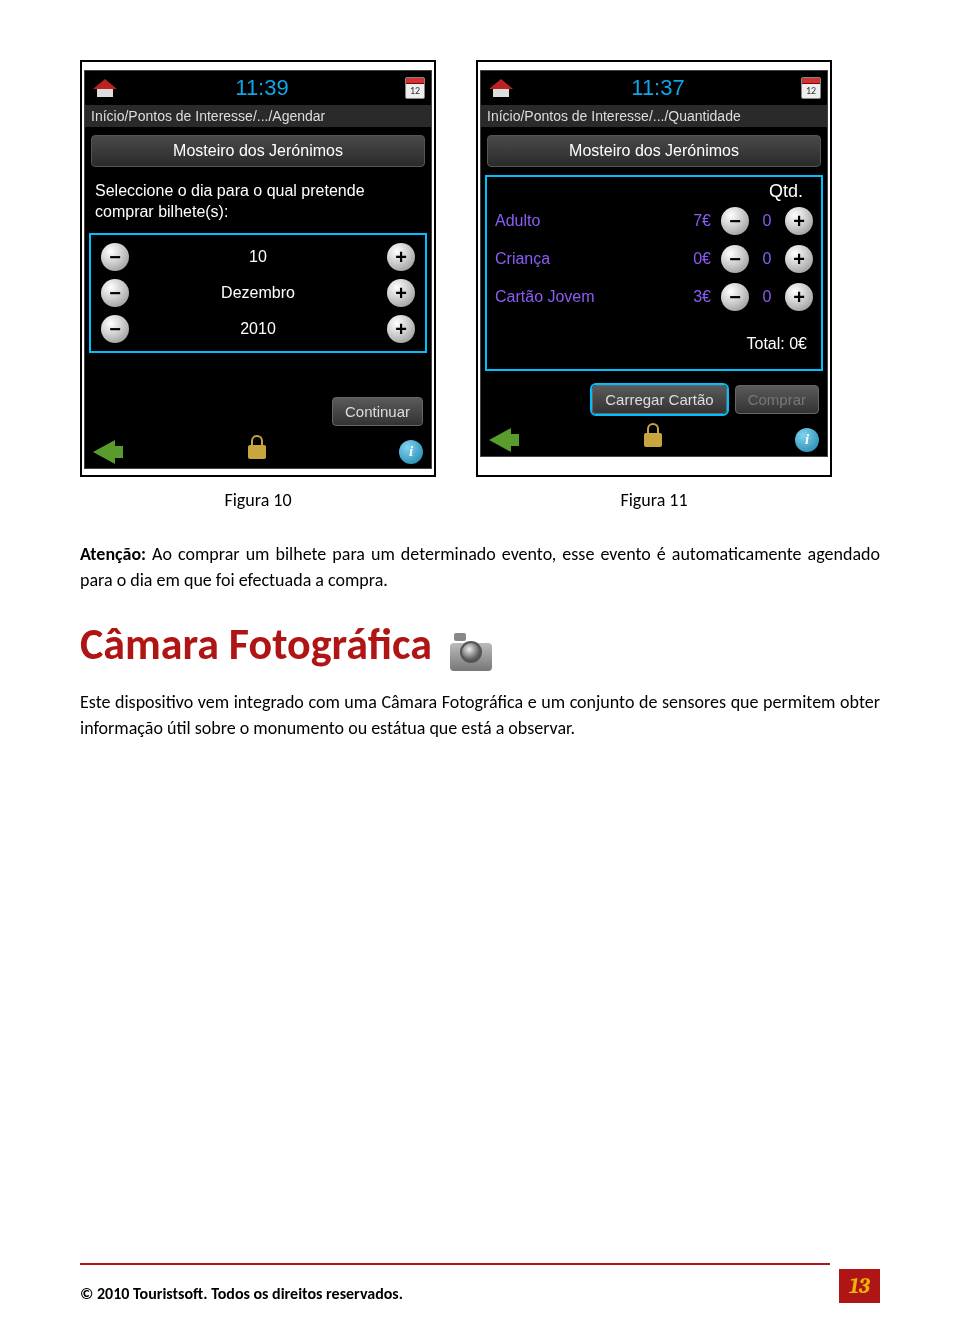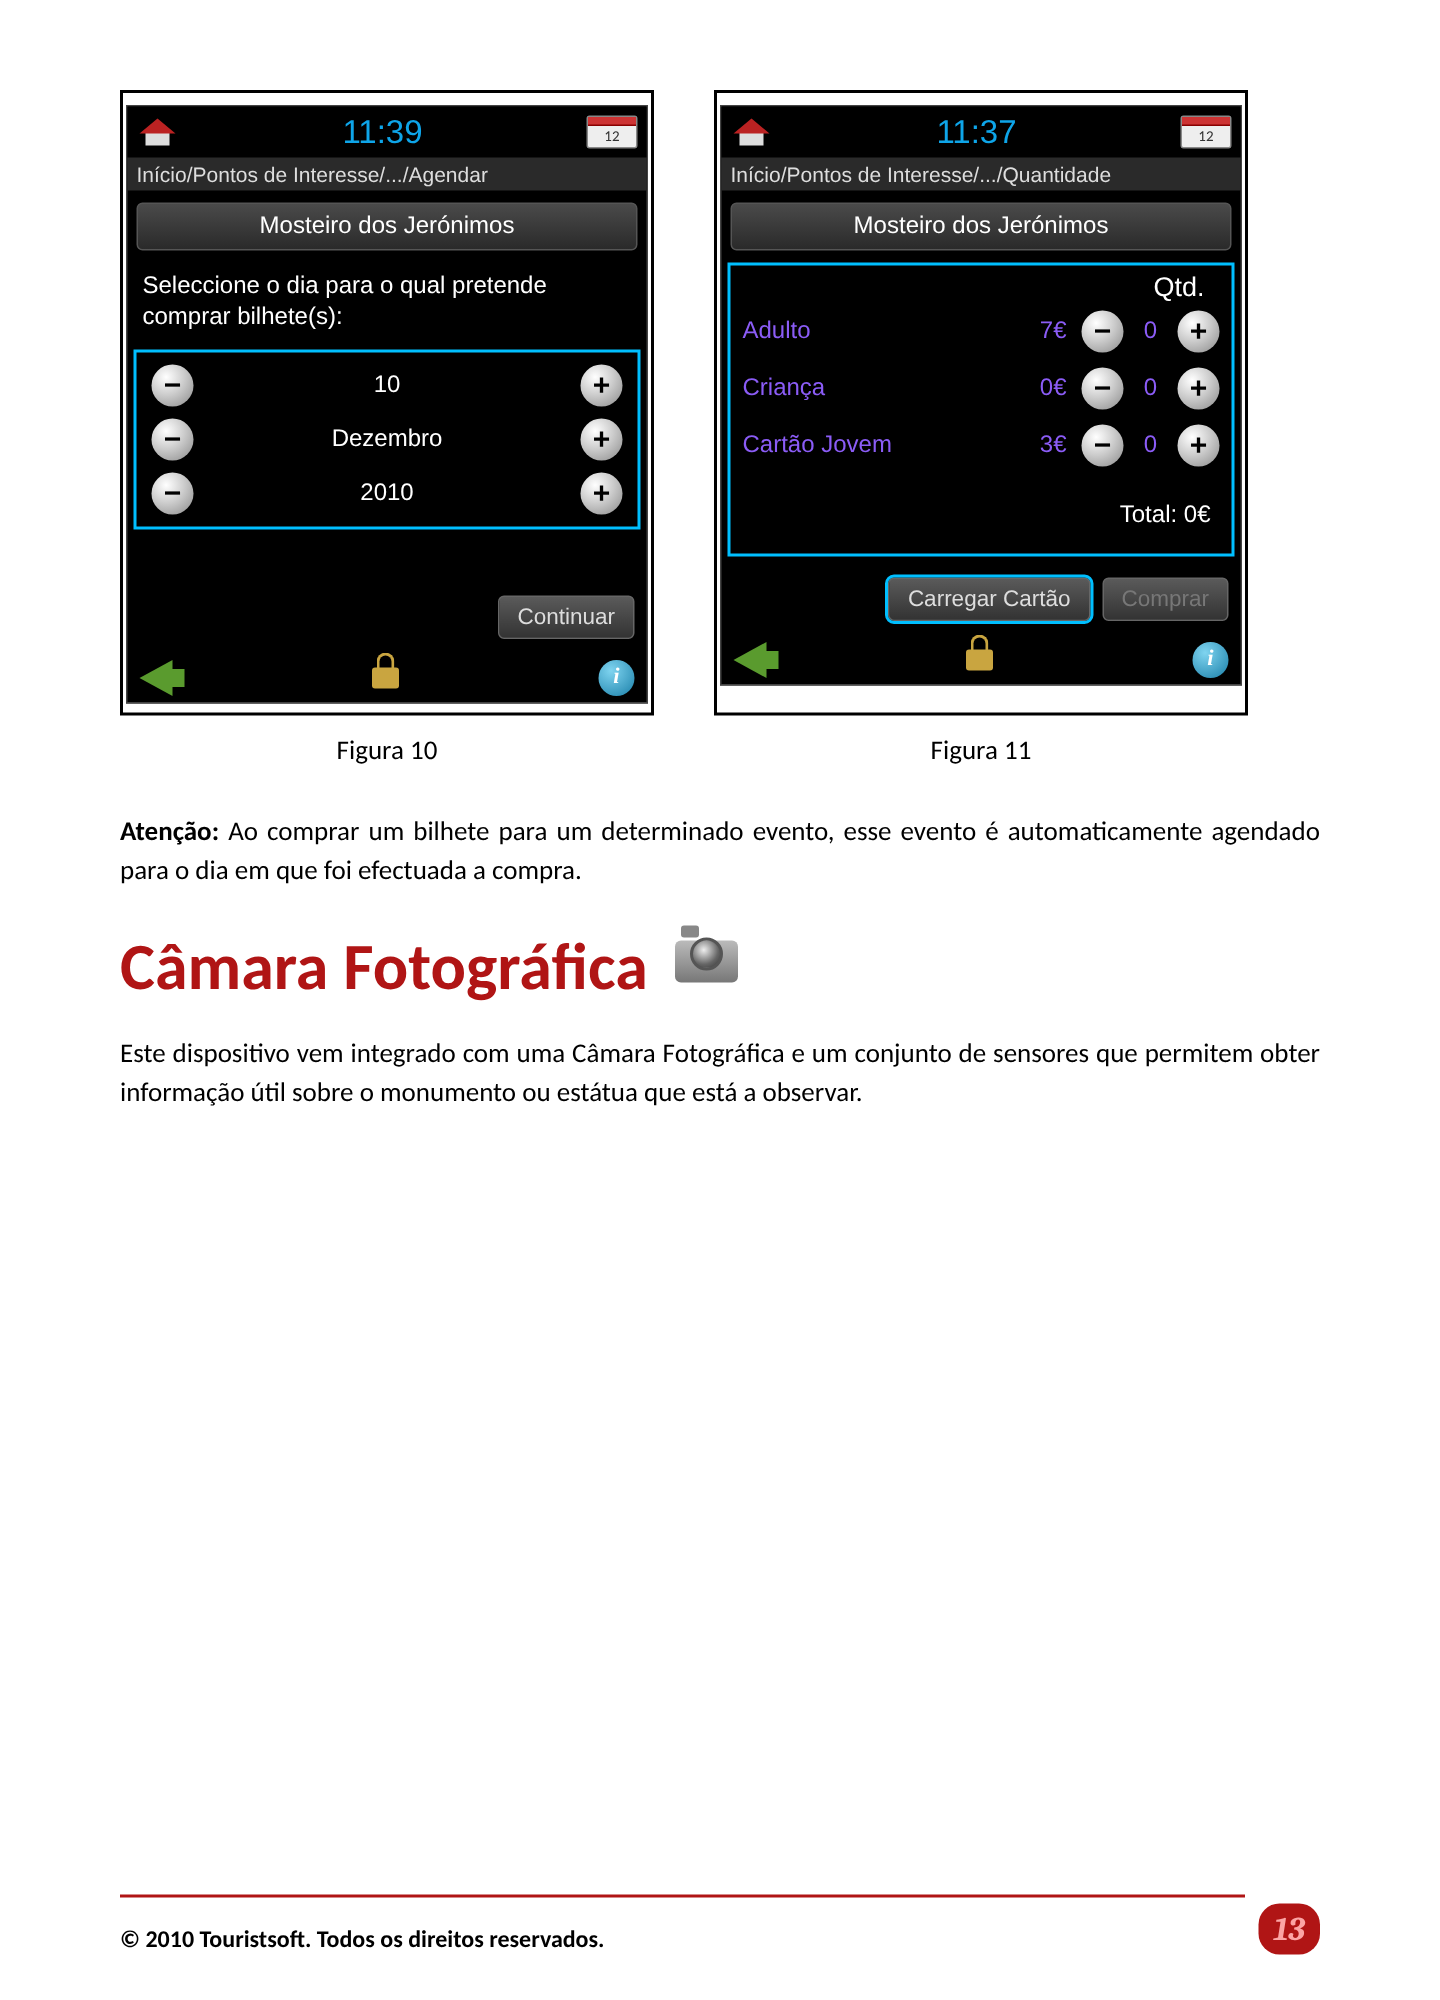--- a/index.html
+++ b/index.html
@@ -7,21 +7,21 @@
   .page { padding: 60px 80px 20px 80px; position: relative; min-height: 1333px; }
   .phones { display: flex; gap: 40px; margin-bottom: 12px; }
   .phone-frame { border: 2px solid #000; padding: 8px 2px 6px 2px; background: #fff; width: 356px; }
   .phone-inner { background: #000; border: 1px solid #444; padding: 0; position: relative; }
   .statusbar { display: flex; align-items: center; justify-content: space-between; padding: 4px 6px; background: #000; }
   .home-icon { width: 28px; height: 24px; display: flex; align-items: center; justify-content: center; }
   .home-roof { width: 0; height: 0; border-left: 12px solid transparent; border-right: 12px solid transparent; border-bottom: 10px solid #b22; position: relative; }
   .home-body { width: 16px; height: 10px; background: #ddd; margin-top: -2px; }
   .home-container { display: flex; flex-direction: column; align-items: center; }
   .clock { color: #0ea5e9; font-size: 22px; font-family: Arial, sans-serif; }
-  .cal-icon { width: 34px; height: 22px; background: #eee; border: 1px solid #888; border-radius: 2px; position: relative; display: flex; flex-direction: column; }
+  .cal-icon { width: 20px; height: 22px; background: #eee; border: 1px solid #888; border-radius: 2px; position: relative; display: flex; flex-direction: column; }
   .cal-top { height: 6px; background: #c33; border-bottom: 1px solid #800; }
   .cal-num { font-size: 10px; color: #333; text-align: center; line-height: 14px; }
   .breadcrumb { background: #2a2a2a; color: #ddd; font-size: 14px; padding: 3px 6px; font-family: Arial, sans-serif; }
   .panel-title { margin: 8px 6px; background: linear-gradient(#4a4a4a, #2a2a2a); border: 1px solid #555; border-radius: 4px; color: #fff; text-align: center; padding: 6px 0; font-size: 16px; font-family: Arial, sans-serif; }
   .instruction { color: #fff; font-size: 16px; padding: 6px 10px; font-family: Arial, sans-serif; line-height: 1.3; }
   .highlight-box { border: 2px solid #00bfff; margin: 4px 4px; padding: 4px 0; }
   .spinner-row { display: flex; align-items: center; justify-content: space-between; padding: 4px 10px; color: #fff; font-size: 16px; font-family: Arial, sans-serif; }
   .spinner-row .val { flex: 1; text-align: center; }
   .circ-btn { width: 28px; height: 28px; border-radius: 50%; background: radial-gradient(circle at 35% 30%, #fff, #ccc 45%, #888); display: flex; align-items: center; justify-content: center; color: #000; font-weight: bold; font-size: 20px; line-height: 1; }
   .circ-btn.minus::before { content: '−'; }
@@ -39,29 +39,29 @@
   .info-ic { width: 24px; height: 24px; border-radius: 50%; background: radial-gradient(circle at 35% 30%, #7fd4f0, #1a7fa8); color: #fff; display: flex; align-items: center; justify-content: center; font-family: Georgia, serif; font-style: italic; font-weight: bold; font-size: 15px; }
   .qty-header { color: #fff; text-align: right; padding-right: 18px; font-size: 18px; font-family: Arial, sans-serif; }
   .price-row { display: flex; align-items: center; color: #8b5cf6; font-size: 16px; font-family: Arial, sans-serif; padding: 5px 8px; gap: 6px; }
   .price-row .label { flex: 1; }
   .price-row .price { width: 40px; text-align: right; margin-right: 4px; }
   .price-row .qty { width: 24px; text-align: center; }
   .totals { color: #fff; font-size: 16px; font-family: Arial, sans-serif; text-align: right; padding: 14px 14px 6px 14px; line-height: 1.8; }
   .captions { display: flex; gap: 40px; margin-bottom: 30px; }
   .caption { width: 356px; text-align: center; font-size: 18px; }
   .body-text { font-size: 18px; line-height: 1.45; text-align: justify; margin-bottom: 24px; }
-  .heading-row { display: flex; align-items: flex-start; gap: 14px; margin-bottom: 18px; }
+  .heading-row { display: flex; align-items: flex-end; gap: 14px; margin-bottom: 18px; }
   .heading { color: #b01515; font-size: 44px; font-weight: bold; }
   .camera-ic { width: 50px; height: 38px; position: relative; }
   .cam-body { position: absolute; bottom: 0; left: 4px; width: 42px; height: 28px; background: linear-gradient(#bbb, #777); border-radius: 4px; }
   .cam-lens { position: absolute; top: 8px; left: 14px; width: 22px; height: 22px; border-radius: 50%; background: radial-gradient(circle at 40% 35%, #eee, #666 60%, #333); border: 2px solid #555; }
   .cam-vf { position: absolute; top: 0; left: 8px; width: 12px; height: 8px; background: #888; border-radius: 2px; }
   .footer { position: absolute; bottom: 30px; left: 80px; right: 80px; display: flex; justify-content: space-between; align-items: flex-end; }
   .copyright { font-weight: bold; font-size: 16px; }
-  .pagenum-box { background: #b01515; color: #fca5a5; font-weight: bold; font-style: italic; font-size: 22px; padding: 4px 10px; font-family: Cambria, Georgia, serif; border-radius: 14px; }
+  .pagenum-box { background: #b01515; color: #eab308; font-weight: bold; font-style: italic; font-size: 22px; padding: 4px 10px; font-family: Cambria, Georgia, serif; }
   .footer-line { position: absolute; top: -6px; left: 0; right: 50px; height: 2px; background: #b01515; }
 </style>
 </head>
 <body>
 <div class="page">
 
 <div class="phones">
 
   <div class="phone-frame">
     <div class="phone-inner">

